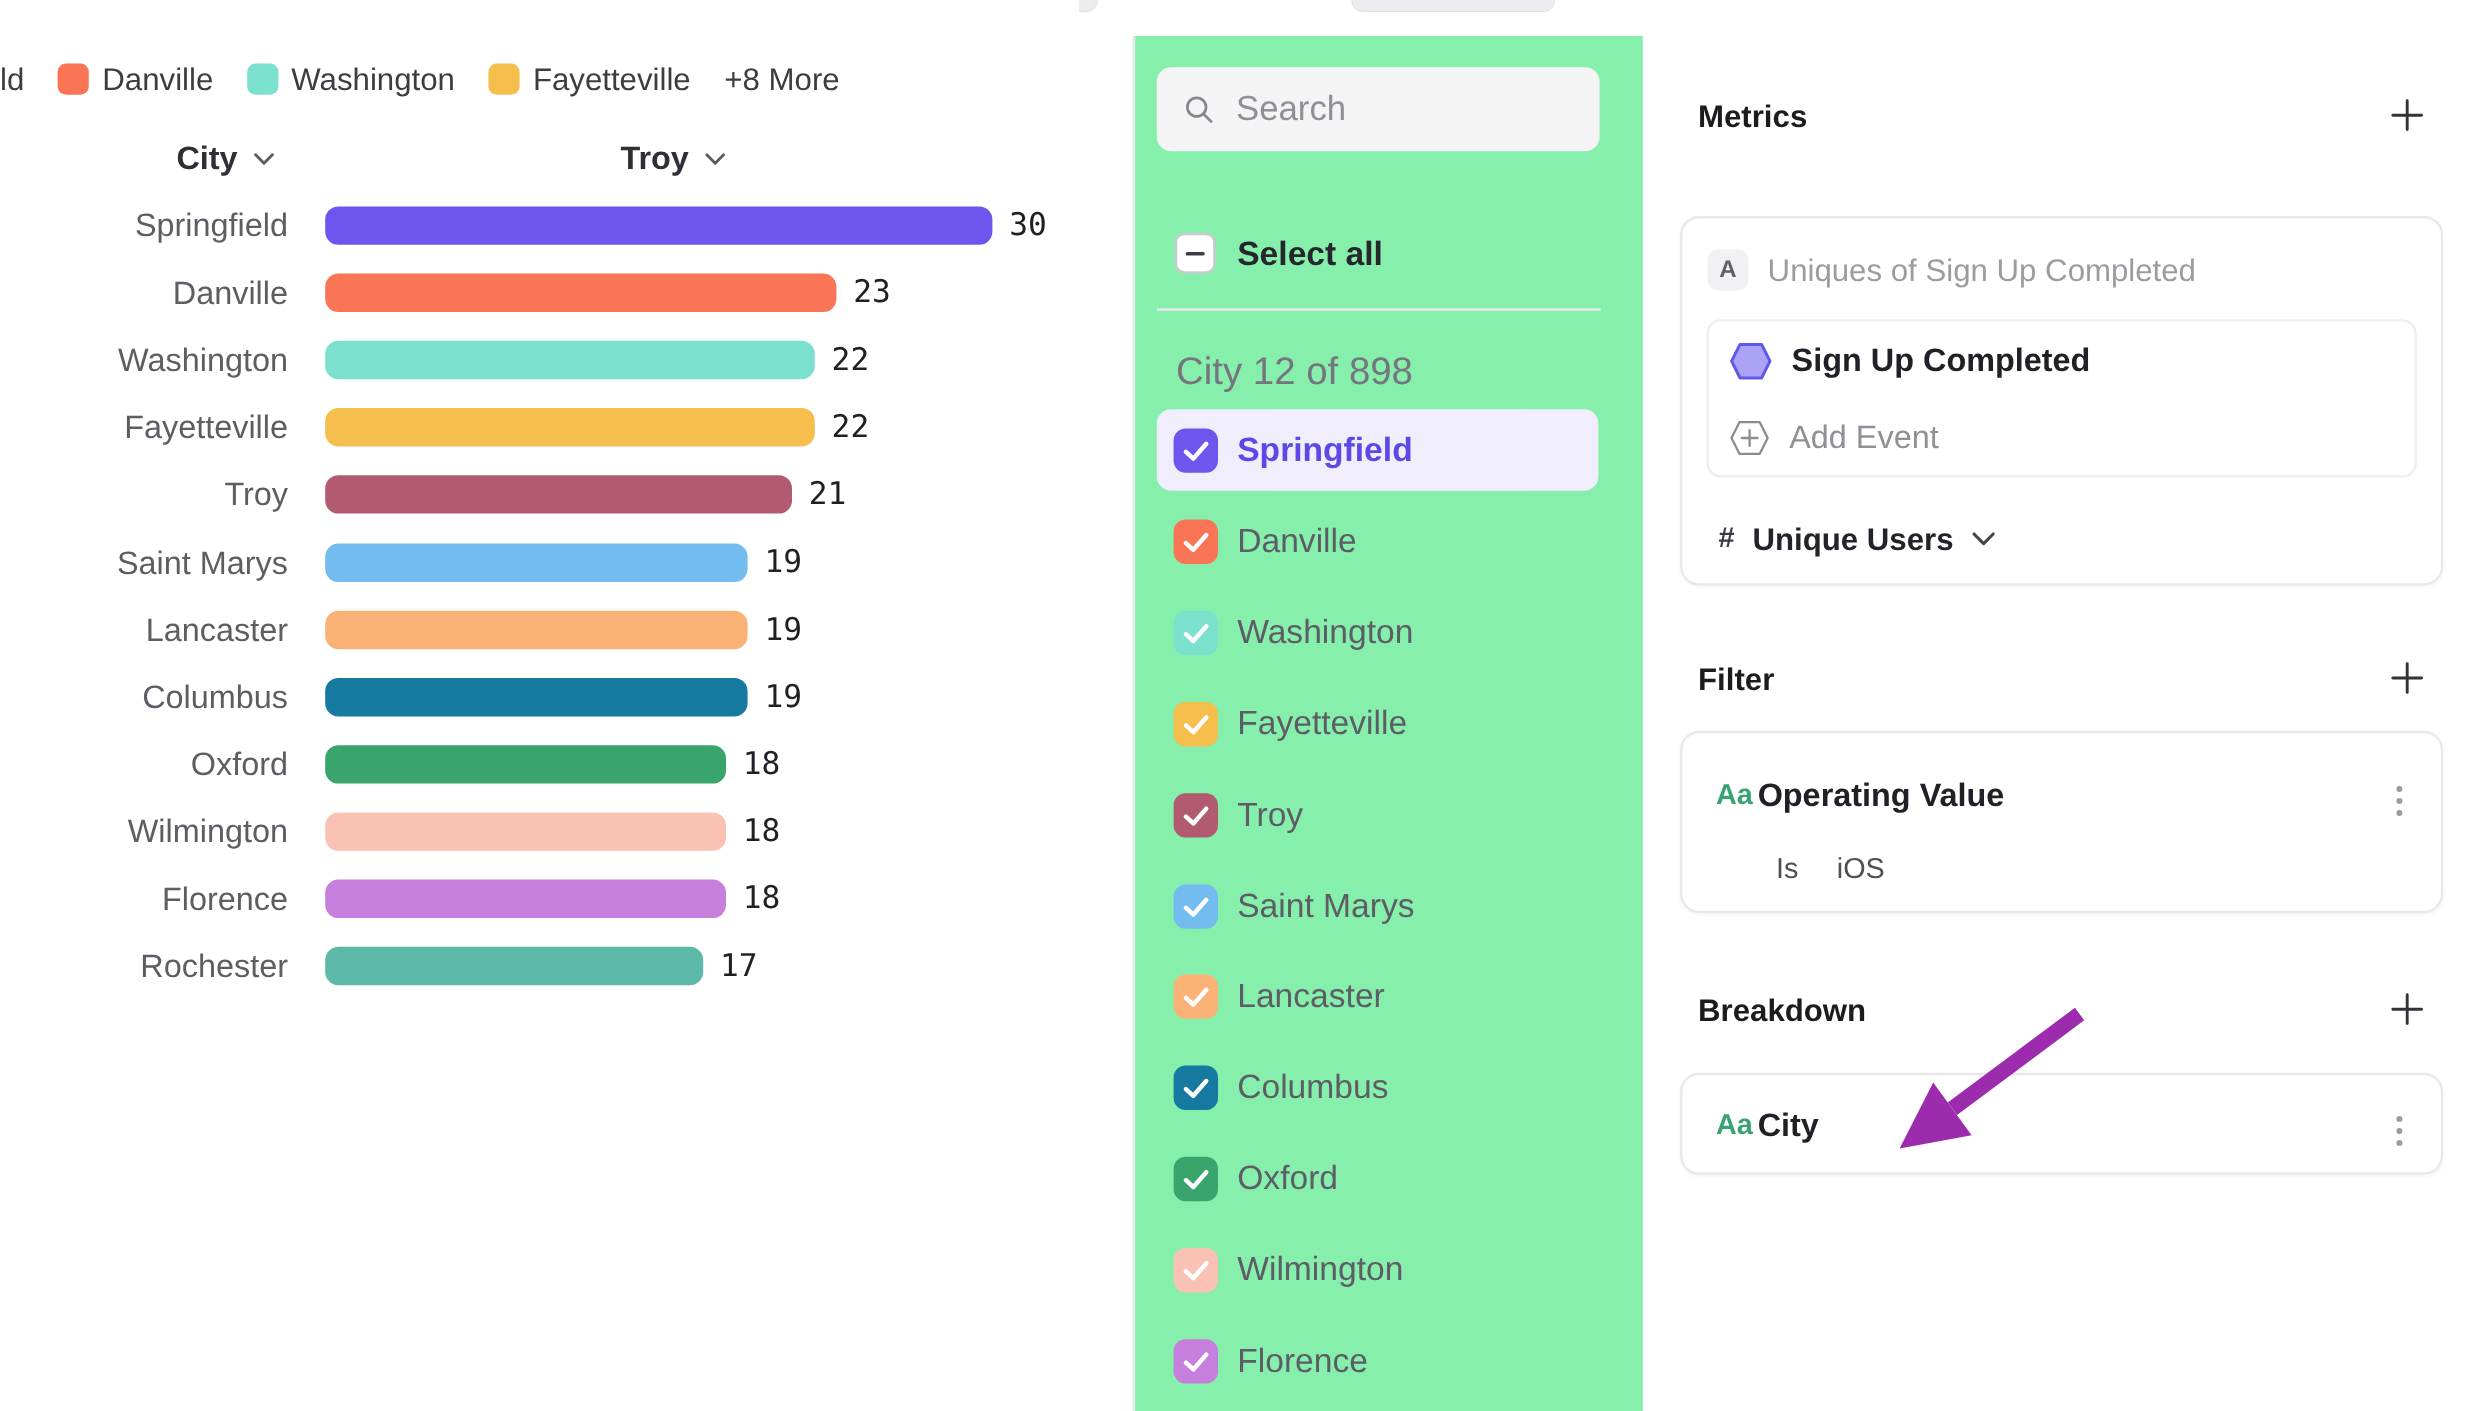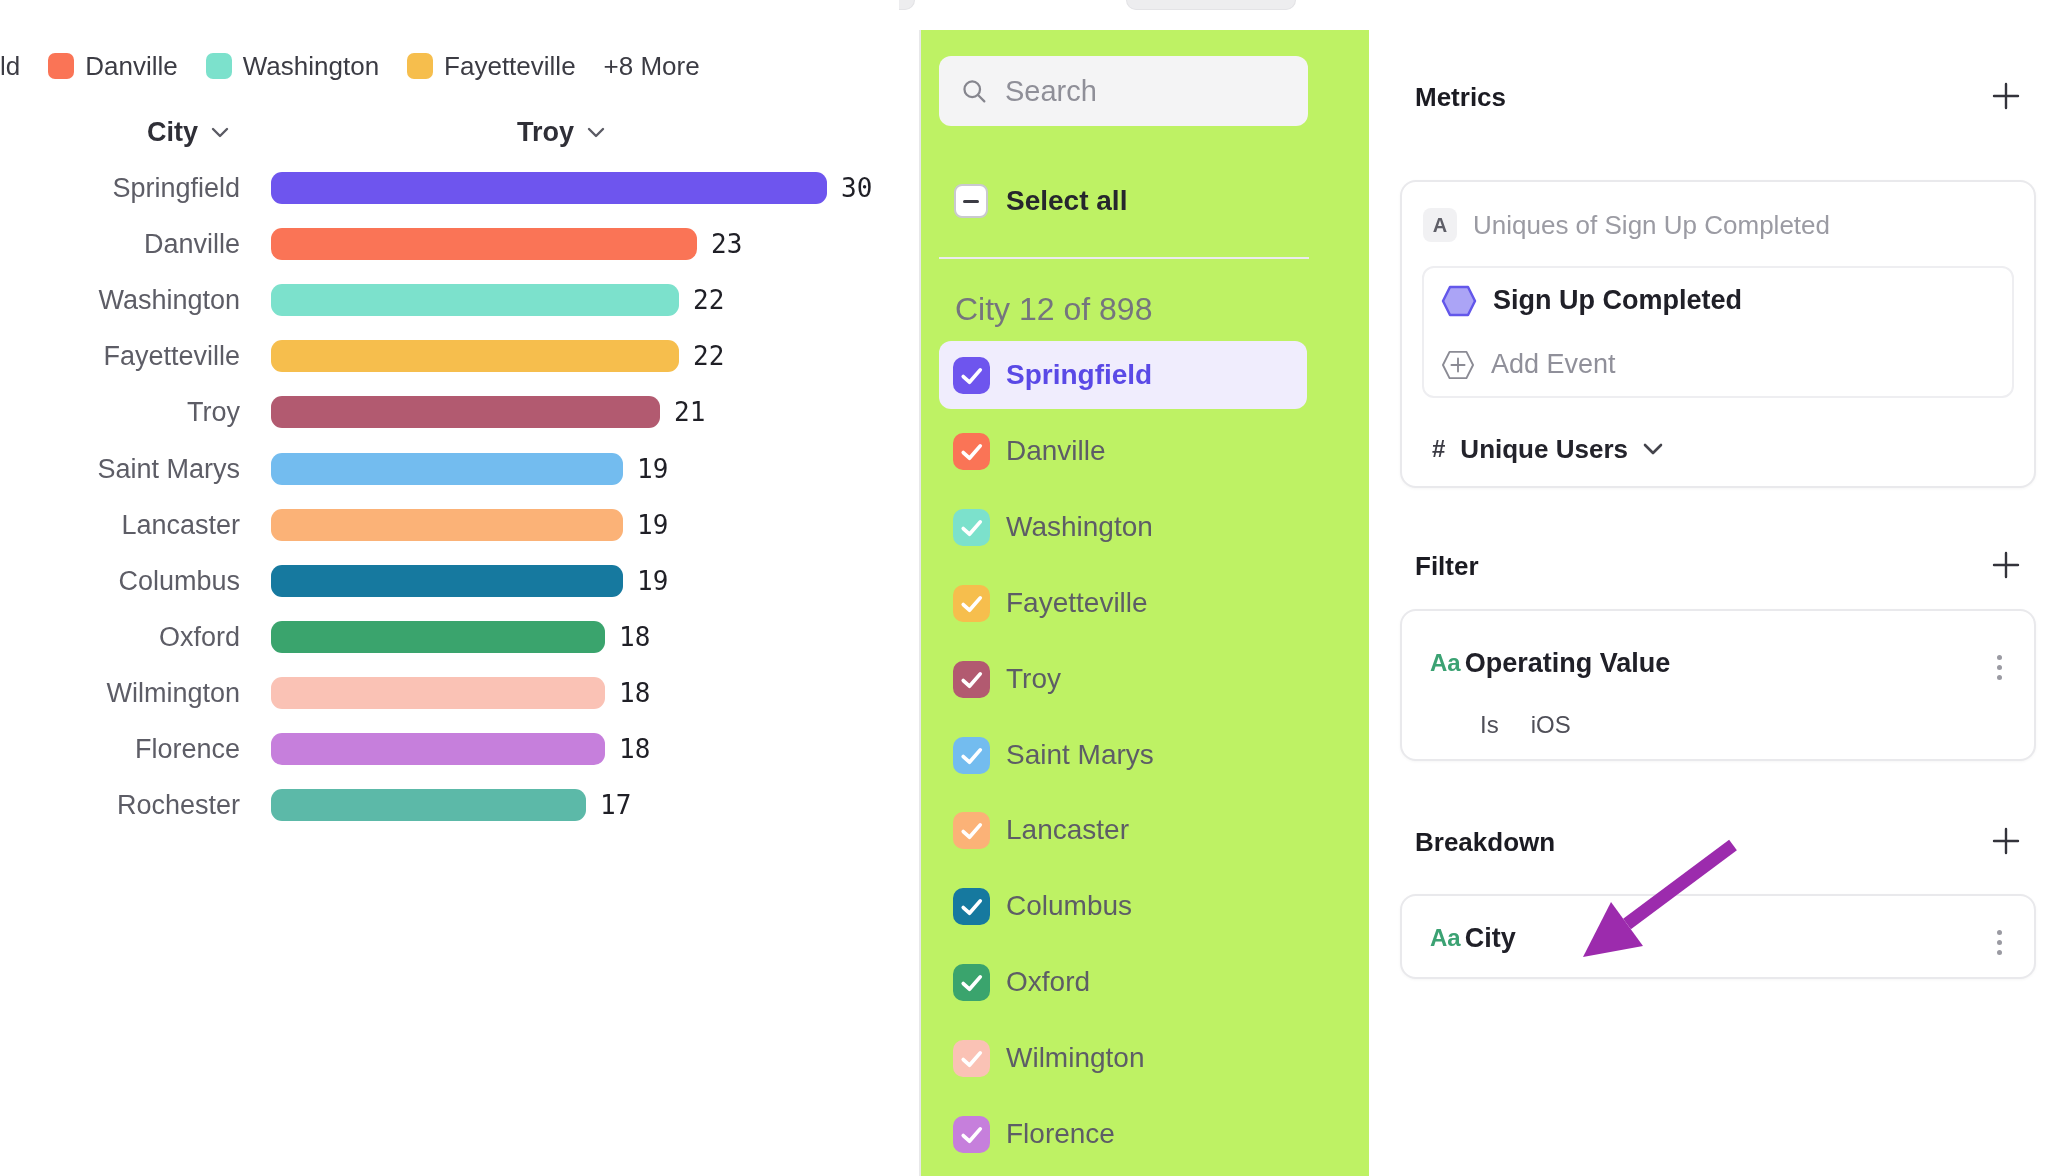--- a/index.html
+++ b/index.html
@@ -22,25 +22,25 @@
   .hdr-group{position:absolute;top:112px;height:40px;display:flex;align-items:center;gap:13px;font-size:27px;font-weight:600;color:#2f2f37;cursor:pointer}
   #hdr-city{left:147px}
   #hdr-value{left:517px}
   .chart-rows{position:absolute;left:0;top:0;width:100%;height:100%}
   .chart-row{position:absolute;left:0;display:flex;align-items:center;height:32px;width:100%}
   .chart-cat{width:240px;text-align:right;font-size:27px;color:#5d5d66;flex:none;white-space:nowrap}
   .chart-bar{height:32px;border-radius:11px;margin-left:31px;flex:none}
   .chart-val{margin-left:14px;font-family:"DejaVu Sans Mono",monospace;font-size:26px;color:#1f1f26}
 
   
-  #list-panel{position:absolute;left:919px;top:30px;width:470px;height:1146px;border-left:2px solid #e8e8ea;border-right:2px solid #e8e8ea;background:#bef264}
+  #list-panel{position:absolute;left:944px;top:30px;width:470px;height:1146px;border-left:2px solid #e8e8ea;border-right:2px solid #e8e8ea;background:#86efac}
   .search-box{position:absolute;left:18px;top:26px;width:369px;height:70px;border-radius:12px;background:#f4f4f5;display:flex;align-items:center;padding:0 22px;gap:18px}
   .search-box input{border:0;outline:0;background:transparent;font-family:"Liberation Sans",sans-serif;font-size:29px;color:#3c3c44;width:100%}
   .search-box input::placeholder{color:#8f8f98}
-  .selectall-row{position:absolute;left:18px;top:144px;width:369px;height:54px;display:flex;align-items:center;padding-left:15px;gap:18px;cursor:pointer}
+  .selectall-row{position:absolute;left:18px;top:144px;width:369px;height:54px;display:flex;align-items:flex-end;padding-left:15px;gap:18px;cursor:pointer}
   .cb-indet{width:34px;height:34px;border-radius:8px;border:2px solid #c9c9cf;background:#fff;display:flex;align-items:center;justify-content:center;flex:none}
   .cb-indet span{width:16px;height:3px;background:#3c3c44;border-radius:2px;display:block}
   .selectall-label{font-size:28px;font-weight:600;color:#26262d}
   .list-divider{position:absolute;left:18px;top:227px;width:370px;height:2px;background:#ebebee}
   .list-count{position:absolute;left:34px;top:261px;font-size:32px;color:#75757e}
   .city-list{position:absolute;left:0;top:0;width:100%;height:100%}
   .list-row{position:absolute;left:18px;width:368px;height:68px;border-radius:12px;display:flex;align-items:center;padding-left:14px;gap:16px;cursor:pointer}
   .list-row.hl{background:#F0EDFD}
   .cb{width:37px;height:37px;border-radius:10px;flex:none;display:flex;align-items:center;justify-content:center}
   .list-label{font-size:28px;color:#5d5d66;font-weight:500;white-space:nowrap}

